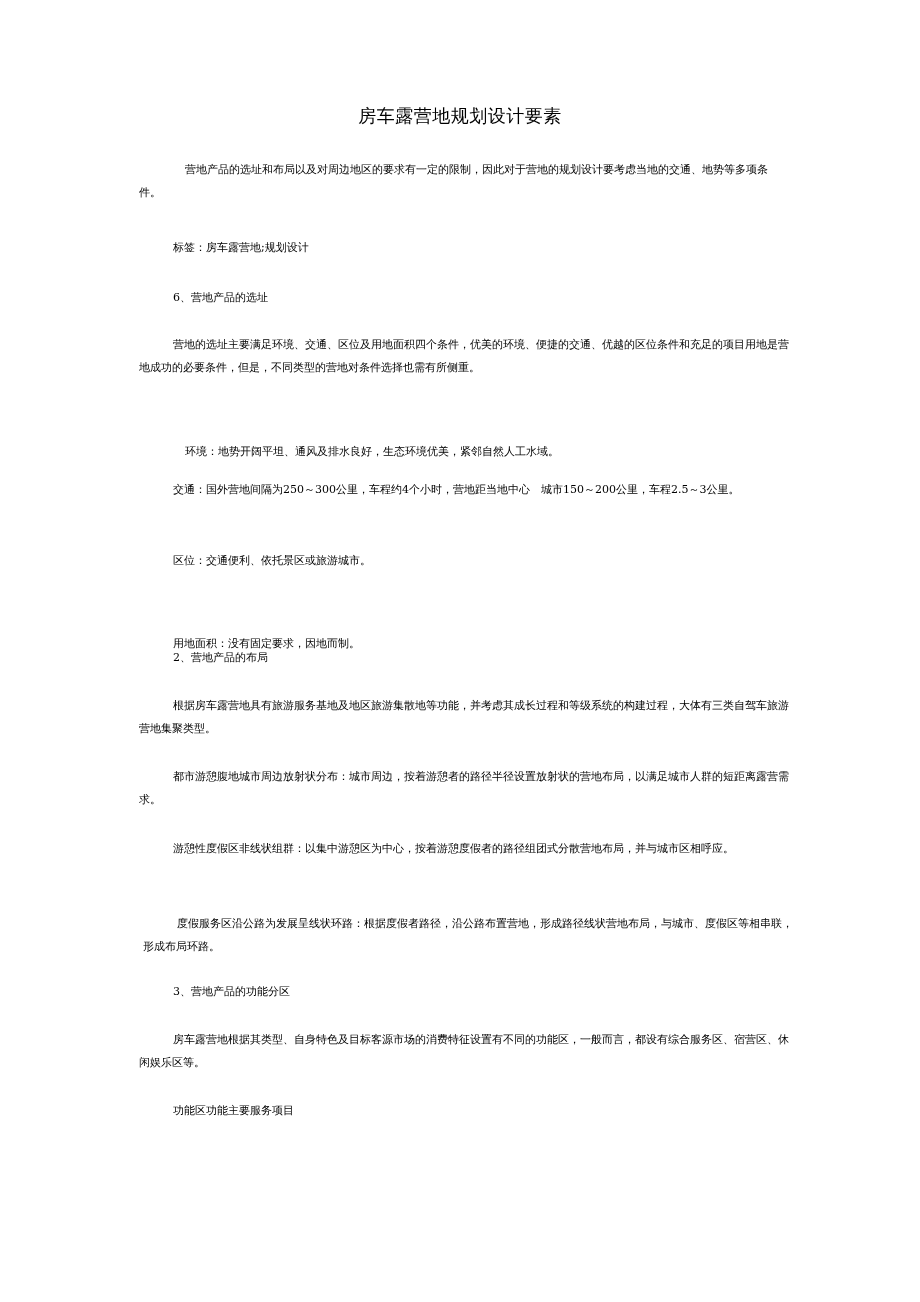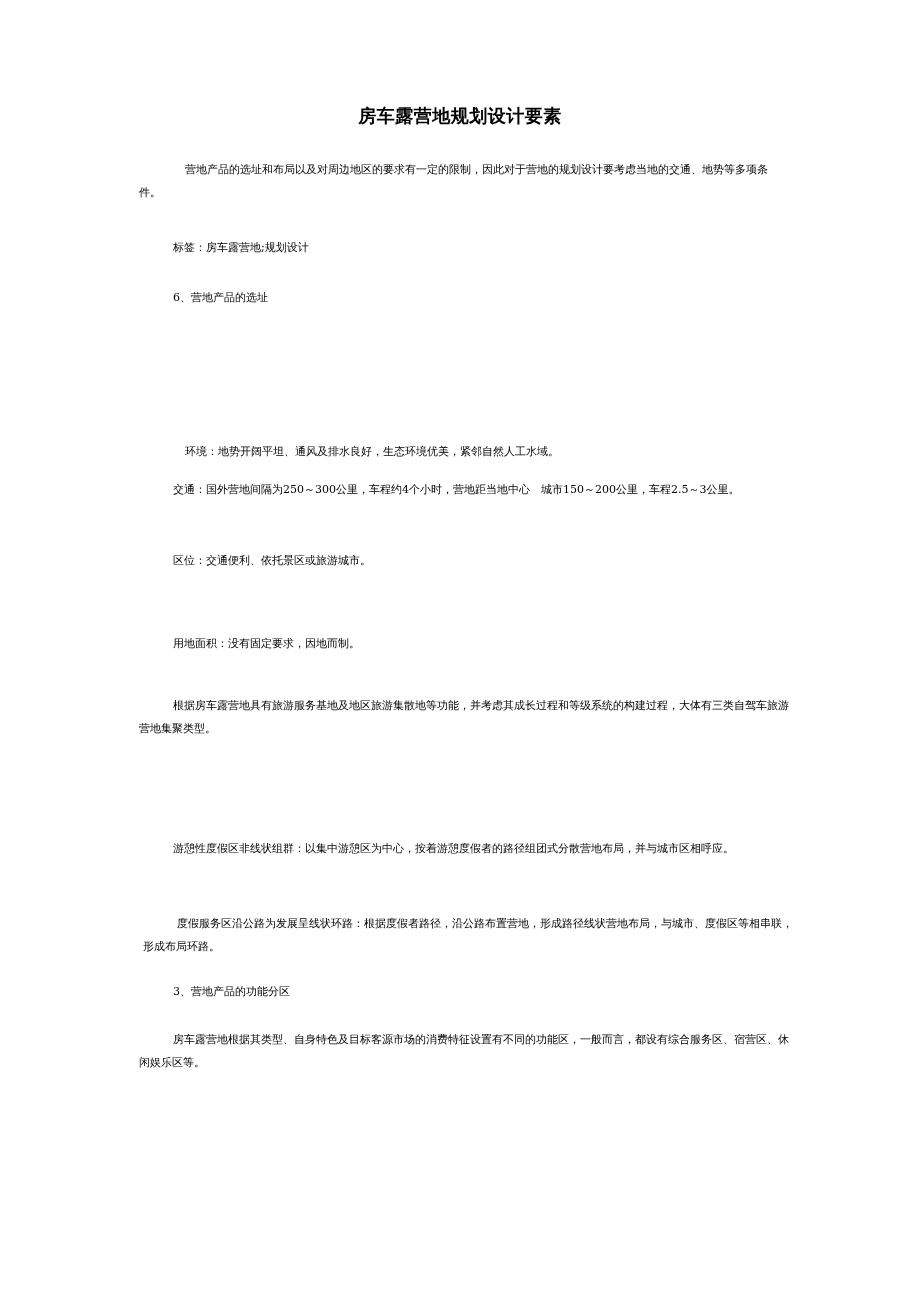--- a/index.html
+++ b/index.html
@@ -21,21 +21,21 @@
       width: 920px;
       height: 1302px;
     }
     .title {
       position: absolute;
       left: 0;
       width: 920px;
       top: 103px;
       text-align: center;
       font-size: 18px;
-      font-weight: bold;
+      font-weight: normal;
       letter-spacing: 0.5px;
       line-height: 26px;
     }
     .para {
       position: absolute;
       left: 139px;
       width: 650px;
       font-size: 11px;
       line-height: 23px;
       text-indent: 34px;
@@ -48,22 +48,26 @@
   </style>
 </head>
 <body>
 
 <div class="page">
   <div class="title">房车露营地规划设计要素</div>
 
   <p class="para indent-wide" style="top:158px;margin:0;">营地产品的选址和布局以及对周边地区的要求有一定的限制，因此对于营地的规划设计要考虑当地的交通、地势等多项条件。</p>
   <p class="para" style="top:236px;margin:0;">标签：房车露营地;规划设计</p>
   <p class="para" style="top:286px;margin:0;">6、营地产品的选址</p>
+  <p class="para" style="top:333px;margin:0;">营地的选址主要满足环境、交通、区位及用地面积四个条件，优美的环境、便捷的交通、优越的区位条件和充足的项目用地是营地成功的必要条件，但是，不同类型的营地对条件选择也需有所侧重。</p>
   <p class="para" style="top:428px;margin:12px;">环境：地势开阔平坦、通风及排水良好，生态环境优美，紧邻自然人工水域。</p>
   <p class="para" style="top:478px;margin:0;">交通：国外营地间隔为250～300公里，车程约4个小时，营地距当地中心　城市150～200公里，车程2.5～3公里。</p>
   <p class="para" style="top:549px;margin:0;">区位：交通便利、依托景区或旅游城市。</p>
   <p class="para" style="top:632px;margin:0;font-family:Liberation Serif, serif;">用地面积：没有固定要求，因地而制。</p>
+  <p class="para" style="top:646px;margin:0;">2、营地产品的布局</p>
   <p class="para" style="top:694px;margin:0;">根据房车露营地具有旅游服务基地及地区旅游集散地等功能，并考虑其成长过程和等级系统的构建过程，大体有三类自驾车旅游营地集聚类型。</p>
+  <p class="para" style="top:765px;margin:0;">都市游憩腹地城市周边放射状分布：城市周边，按着游憩者的路径半径设置放射状的营地布局，以满足城市人群的短距离露营需求。</p>
   <p class="para" style="top:837px;margin:0;">游憩性度假区非线状组群：以集中游憩区为中心，按着游憩度假者的路径组团式分散营地布局，并与城市区相呼应。</p>
   <p class="para" style="top:908px;margin:4px;">度假服务区沿公路为发展呈线状环路：根据度假者路径，沿公路布置营地，形成路径线状营地布局，与城市、度假区等相串联，形成布局环路。</p>
   <p class="para" style="top:980px;margin:0;">3、营地产品的功能分区</p>
   <p class="para" style="top:1028px;margin:0;">房车露营地根据其类型、自身特色及目标客源市场的消费特征设置有不同的功能区，一般而言，都设有综合服务区、宿营区、休闲娱乐区等。</p>
+  <p class="para" style="top:1099px;margin:0;">功能区功能主要服务项目</p>
 </div>
 
 </body></html>

